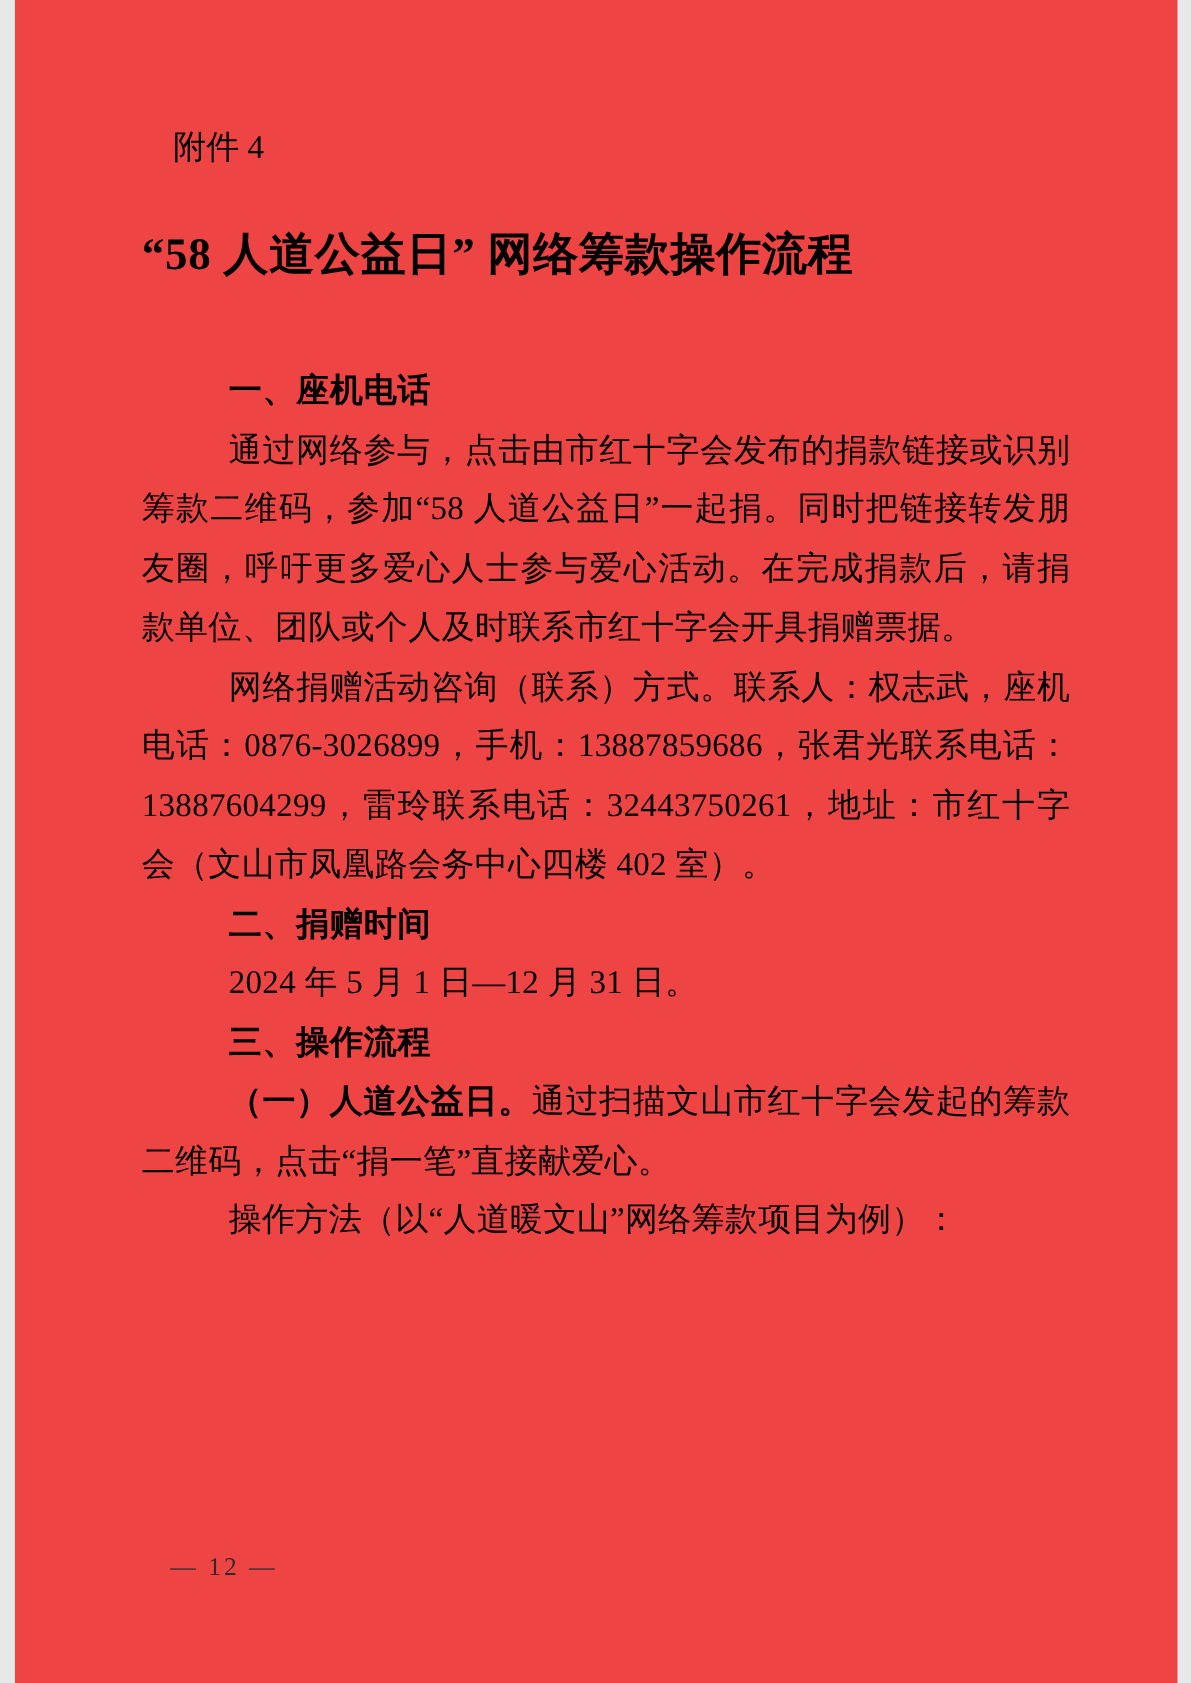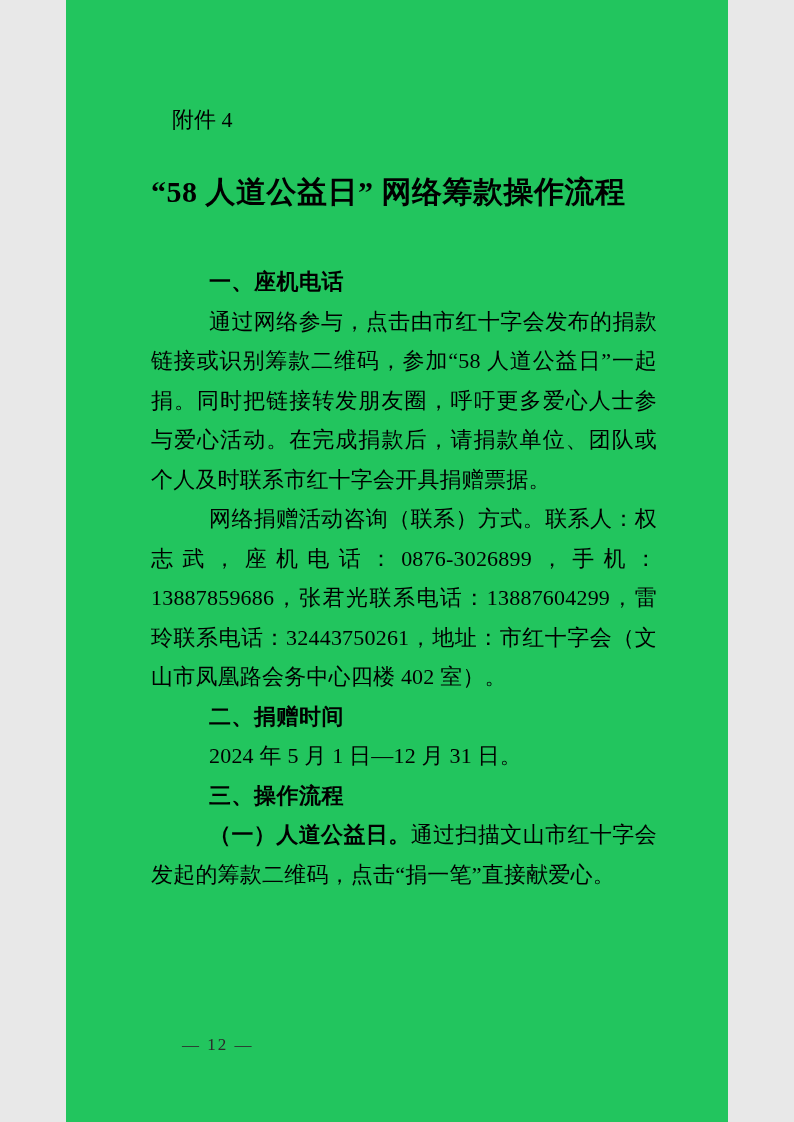--- a/index.html
+++ b/index.html
@@ -1,23 +1,23 @@
 <!DOCTYPE html>
 <html><head>
 <meta charset="utf-8">
 <style>
   * { margin: 0; padding: 0; box-sizing: border-box; }
   html, body { background: #e8e8e8; }
   .page {
-    width: 662px;
+    width: 775px;
     height: 1122px;
     margin: 0 auto;
-    background: #22c55e;
+    background: #ef4444;
     position: relative;
-    padding: 106px 71px 0 85px;
+    padding: 84px 71px 0 85px;
     font-family: "Liberation Serif", "DejaVu Serif", serif;
     color: #000000;
     overflow: hidden;
   }
   .attachment {
     font-size: 22px;
     line-height: 27px;
     margin-left: 21px;
     text-align: left;
   }
@@ -42,21 +42,21 @@
   .para {
     font-size: 22px;
     line-height: 39.5px;
     text-align: justify;
     text-indent: 58px;
     letter-spacing: 0.2px;
   }
   .lead { font-weight: 700; }
   .page-number {
     position: absolute;
-    left: 116px;
+    left: 104px;
     top: 1035px;
     font-size: 17px;
     line-height: 20px;
     color: #2b2b2b;
     letter-spacing: 2px;
     font-family: "Liberation Serif", "DejaVu Serif", serif;
   }
 </style>
 </head>
 <body>
@@ -78,19 +78,20 @@
     <h2 class="sec-heading">二、捐赠时间</h2>
 
     <p class="para">2024 年 5 月 1 日—12 月 31 日。</p>
 
     <h2 class="sec-heading">三、操作流程</h2>
 
     <p class="para">
       <span class="lead">（一）人道公益日。</span><span>通过扫描文山市红十字会发起的筹款二维码，点击“捐一笔”直接献爱心。</span>
     </p>
 
+    <p class="para">操作方法（以“人道暖文山”网络筹款项目为例）：</p>
 
 
   </div>
 
   <div class="page-number">— 12 —</div>
 
 </div>
 
 </body></html>

